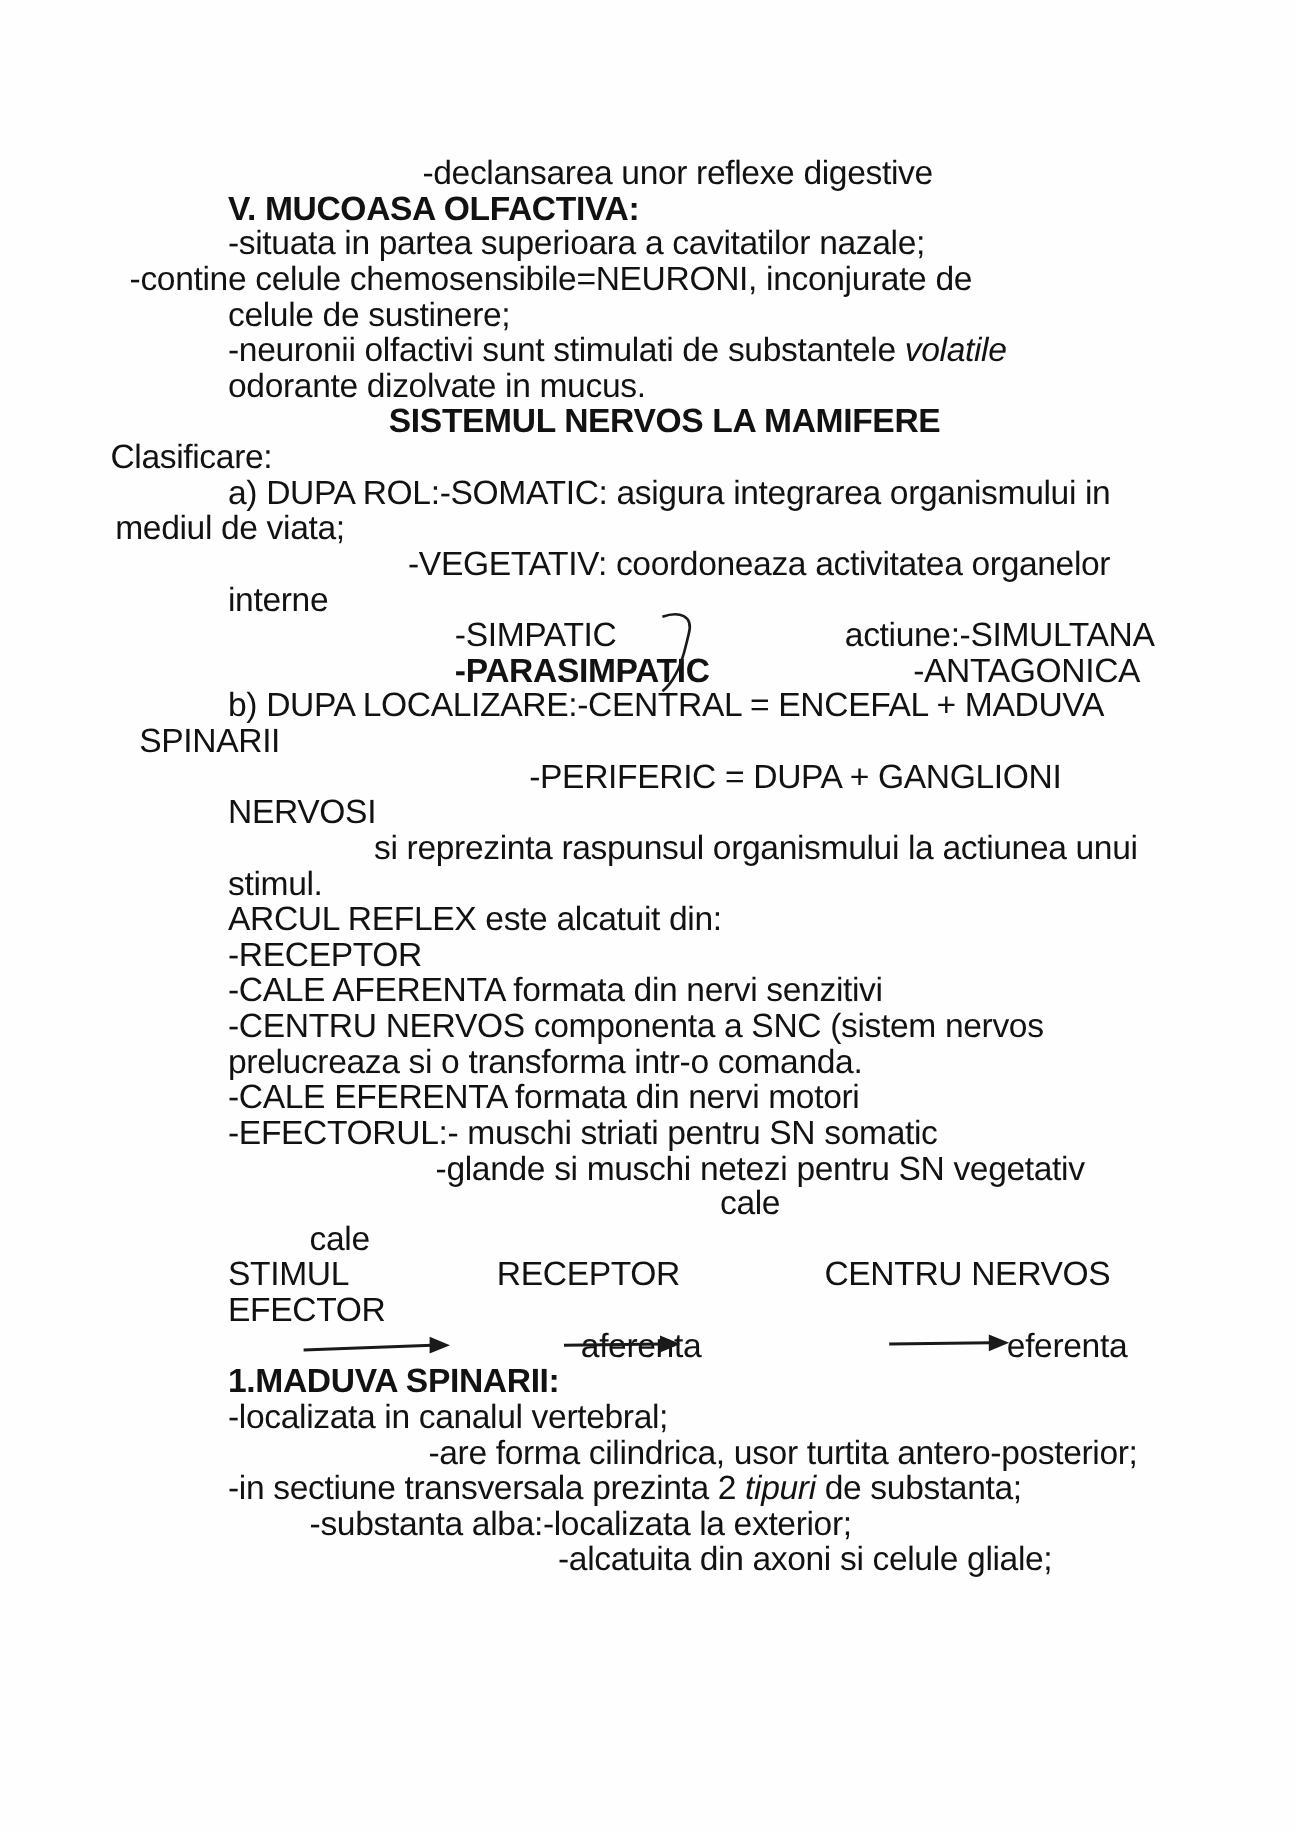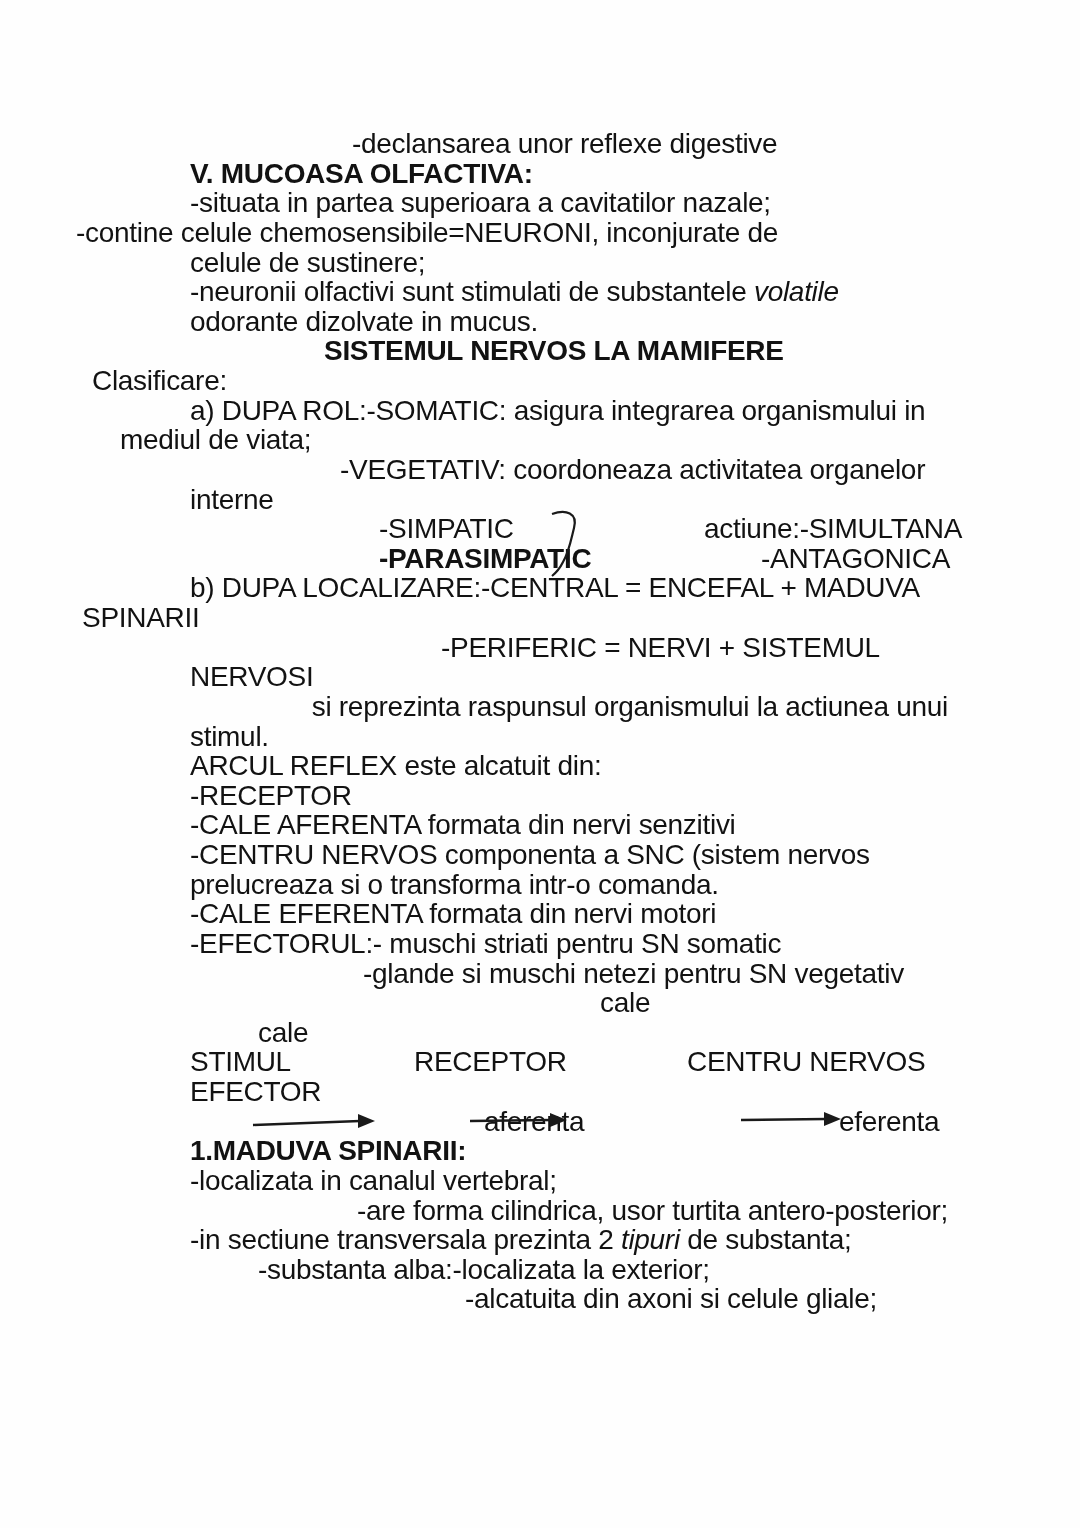--- a/index.html
+++ b/index.html
@@ -55,35 +55,35 @@
 </style>
 </head>
 <body>
 
 <div id="page">
 
   <div id="doc-lines">
       <div class="line" style="padding-left: 352px;"><span>-declansarea unor reflexe digestive</span></div>
       <div class="line" style="padding-left: 190px;"><span class="b">V. MUCOASA OLFACTIVA:</span></div>
       <div class="line" style="padding-left: 190px;"><span>-situata in partea superioara a cavitatilor nazale;</span></div>
-      <div class="line" style="padding-left: 76px;"><span>-contine celule chemosensibile=NEURONI, inconjurate de</span></div>
+      <div class="line" style="padding-left: 108px;"><span>-contine celule chemosensibile=NEURONI, inconjurate de</span></div>
       <div class="line" style="padding-left: 190px;"><span>celule de sustinere;</span></div>
       <div class="line" style="padding-left: 190px;"><span>-neuronii olfactivi sunt stimulati de substantele </span><span class="i">volatile</span></div>
       <div class="line" style="padding-left: 190px;"><span>odorante dizolvate in mucus.</span></div>
       <div class="line" style="padding-left: 324px;"><span class="b">SISTEMUL NERVOS LA MAMIFERE</span></div>
       <div class="line" style="padding-left: 92px;"><span>Clasificare:</span></div>
       <div class="line" style="padding-left: 190px;"><span>a) DUPA ROL:-SOMATIC: asigura integrarea organismului in</span></div>
-      <div class="line" style="padding-left: 120px;"><span>mediul de viata;</span></div>
+      <div class="line" style="padding-left: 96px;"><span>mediul de viata;</span></div>
       <div class="line" style="padding-left: 340px;"><span>-VEGETATIV: coordoneaza activitatea organelor</span></div>
       <div class="line" style="padding-left: 190px;"><span>interne</span></div>
       <div class="line"><span class="abs" style="left: 379px;">-SIMPATIC</span><span class="abs" style="left: 656px; margin-left: 48px;">actiune:-SIMULTANA</span></div>
       <div class="line"><span class="abs" style="left: 379px; font-weight: bold;">-PARASIMPATIC</span><span class="abs" style="left: 761px;">-ANTAGONICA</span></div>
       <div class="line" style="padding-left: 190px;"><span>b) DUPA LOCALIZARE:-CENTRAL = ENCEFAL + MADUVA</span></div>
-      <div class="line" style="padding-left: 82px;"><span>SPINARII</span></div>
-      <div class="line" style="padding-left: 441px;"><span>-PERIFERIC = NERVI + SISTEMUL</span></div>
+      <div class="line" style="padding-left: 116px;"><span>SPINARII</span></div>
+      <div class="line" style="padding-left: 441px;"><span>-PERIFERIC = DUPA + GANGLIONI</span></div>
       <div class="line" style="padding-left: 190px;"><span>NERVOSI</span></div>
       <div class="line" style="padding-left: 190px; text-align: right;"><span>si reprezinta raspunsul organismului la actiunea unui</span></div>
       <div class="line" style="padding-left: 190px;"><span>stimul.</span></div>
       <div class="line" style="padding-left: 190px;"><span>ARCUL REFLEX este alcatuit din:</span></div>
       <div class="line" style="padding-left: 190px;"><span>-RECEPTOR</span></div>
       <div class="line" style="padding-left: 190px;"><span>-CALE AFERENTA formata din nervi senzitivi</span></div>
       <div class="line" style="padding-left: 190px;"><span>-CENTRU NERVOS componenta a SNC (sistem nervos</span></div>
       <div class="line" style="padding-left: 190px;"><span>prelucreaza si o transforma intr-o comanda.</span></div>
       <div class="line" style="padding-left: 190px;"><span>-CALE EFERENTA formata din nervi motori</span></div>
       <div class="line" style="padding-left: 190px;"><span>-EFECTORUL:- muschi striati pentru SN somatic</span></div>

